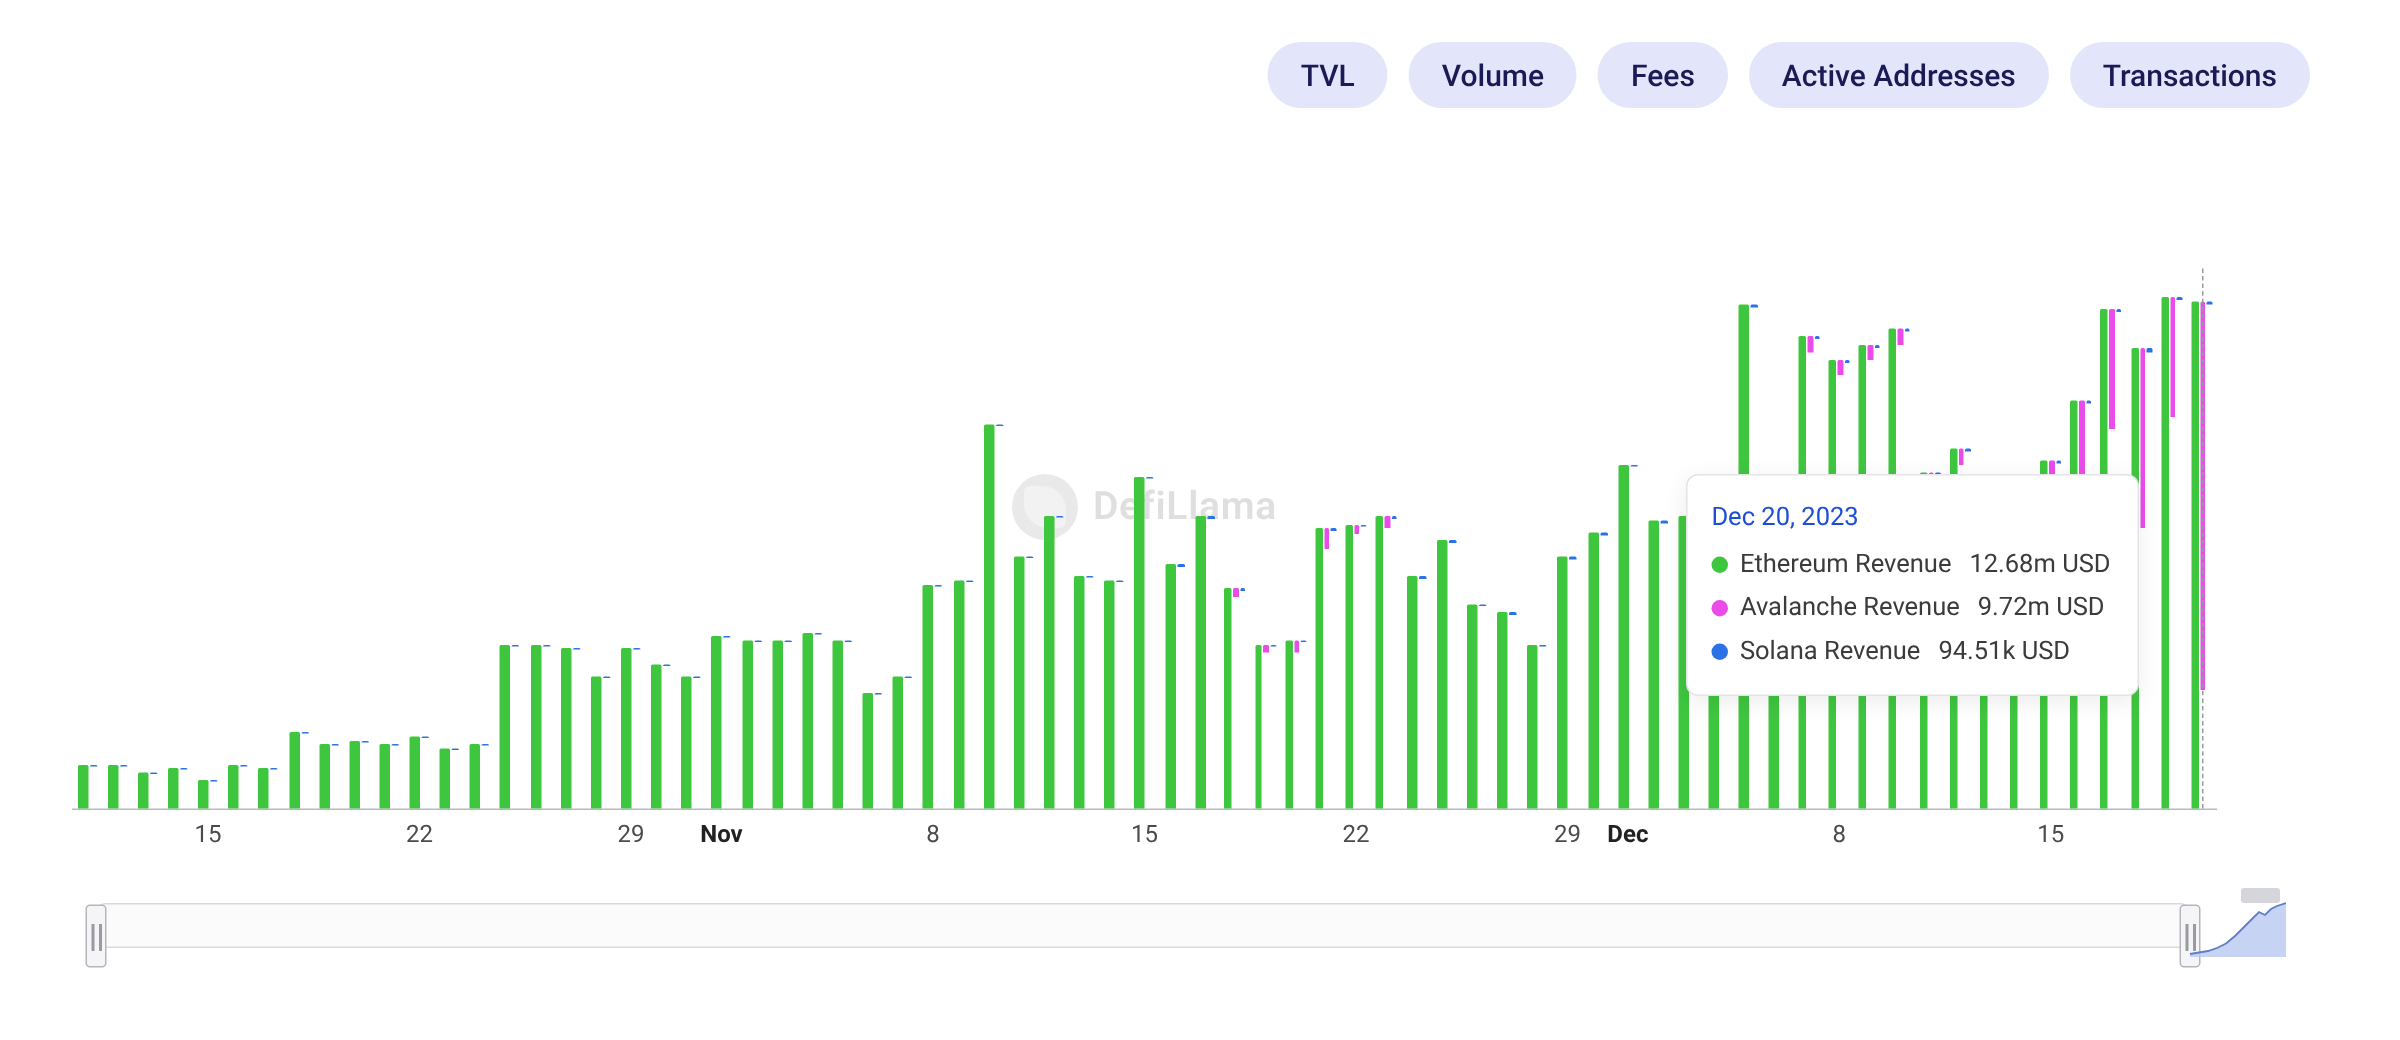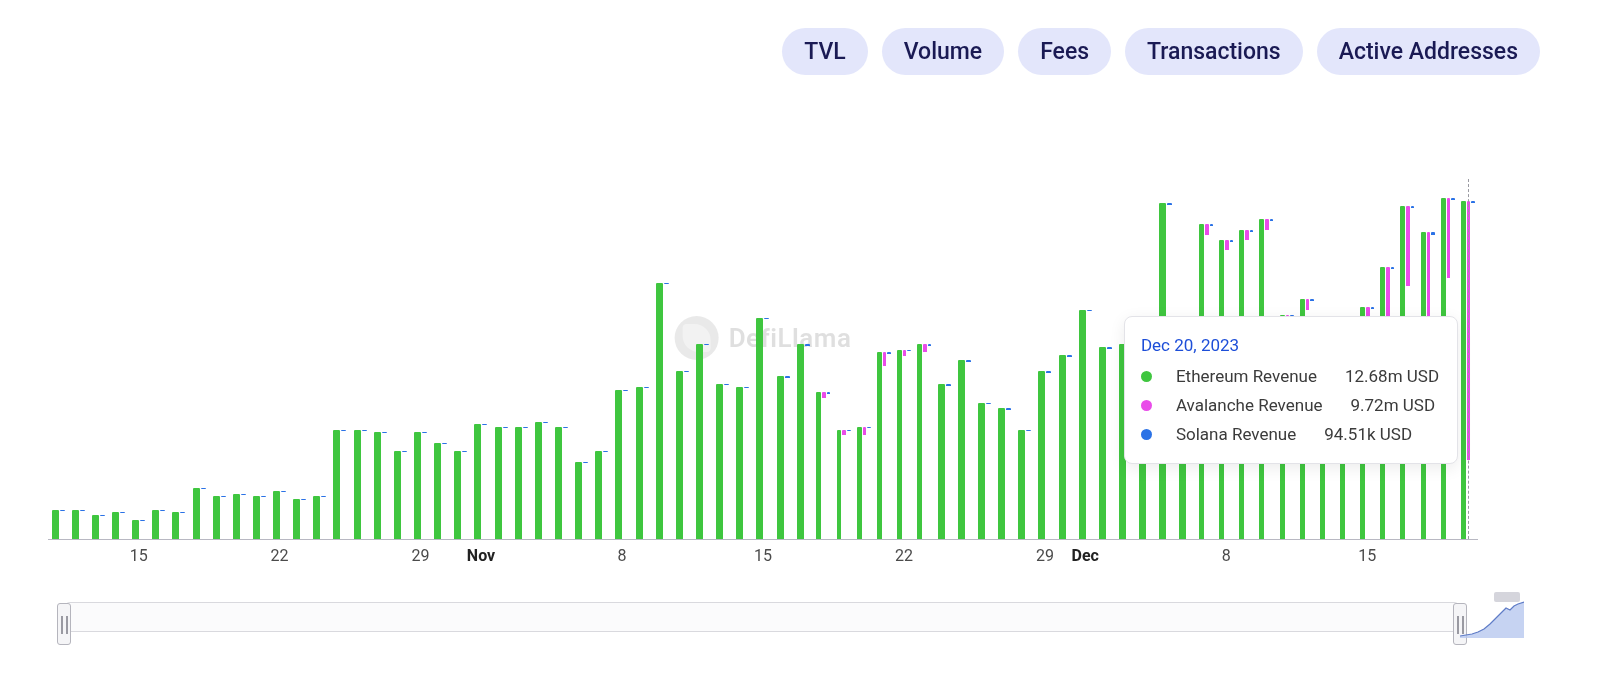--- a/index.html
+++ b/index.html
@@ -17,21 +17,21 @@
   .tabs {
     position: absolute;
     top: 28px;
     right: 60px;
     display: flex;
     gap: 14px;
   }
   .tab {
     padding: 10px 22px;
     border-radius: 999px;
-    font-size: 23px;
+    font-size: 20px;
     font-weight: 500;
     color: #1a1a54;
     background: #e3e6fb;
     cursor: pointer;
     user-select: none;
   }
   .tab.active {
     background: #7e86db;
     color: #ffffff;
   }
@@ -129,21 +129,21 @@
     border: 1px solid #e3e3e8;
     border-radius: 8px;
     box-shadow: 0 4px 16px rgba(0,0,0,0.08);
     padding: 14px 18px 14px 16px;
     font-size: 17px;
     line-height: 1.7;
     color: #3b3b3b;
     z-index: 10;
   }
   .tooltip .date { color: #1d4ed8; margin-bottom: 2px; }
-  .tooltip .row { display: flex; align-items: center; gap: 24px; white-space: nowrap; }
+  .tooltip .row { display: flex; align-items: center; gap: 8px; white-space: nowrap; }
   .tooltip .dot { width: 11px; height: 11px; border-radius: 50%; flex: 0 0 11px; }
   .tooltip .dot.eth { background: #3fc63f; }
   .tooltip .dot.avax { background: #e94ce9; }
   .tooltip .dot.sol { background: #2b72e6; }
   .tooltip .val { margin-left: 4px; }
 
   
   .navigator {
     position: absolute;
     left: 64px;
@@ -200,22 +200,22 @@
     border-radius: 2px;
   }
 </style>
 </head>
 <body>
 
 <div class="tabs" id="tabs">
     <div class="tab">TVL</div>
     <div class="tab">Volume</div>
     <div class="tab">Fees</div>
+    <div class="tab">Active Addresses</div>
     <div class="tab">Transactions</div>
-    <div class="tab">Active Addresses</div>
   </div>
 
 <div class="chart-wrap">
   <div class="plot" id="plot">
     <div class="watermark">
       <div class="logo"></div>
       <div class="txt">DefiLlama</div>
     </div>
   <div class="bar-group" style="left: 3.02113px;">
         <div class="bar eth" style="height: 29.3333px;"></div>

